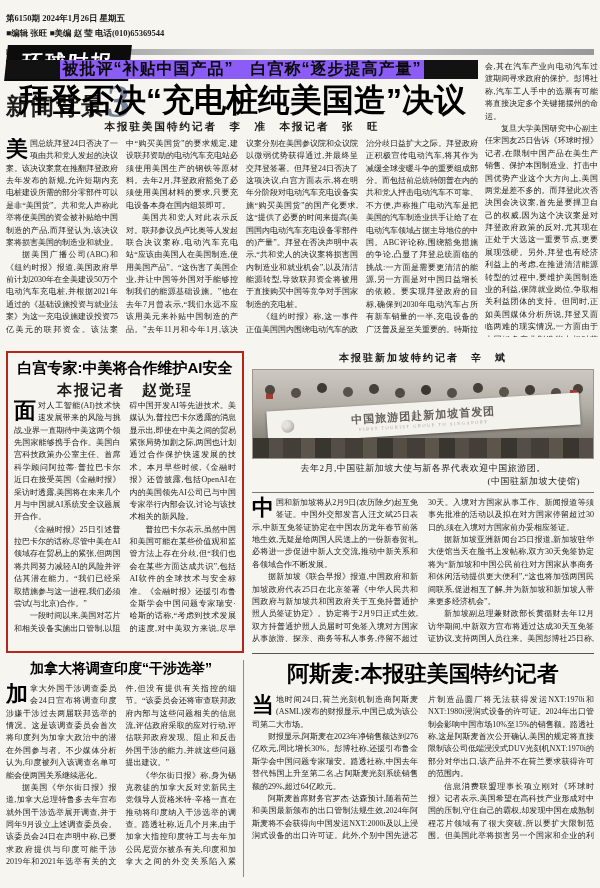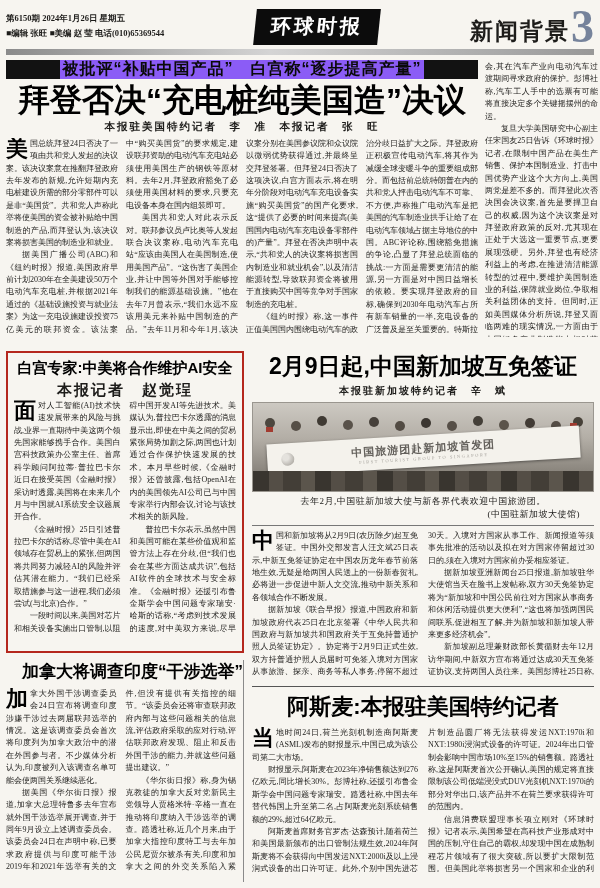--- a/index.html
+++ b/index.html
@@ -1,20 +1,20 @@
 <!DOCTYPE html>
 <html><head>
 <meta charset="utf-8">
 <style>
   html,body{margin:0;padding:0;background:#dddbd6;}
   .page{position:relative;width:600px;height:888px;margin:0 auto;background:#f7f5f0;
         box-sizing:border-box;padding:6px 6px 4px;overflow:hidden;
         font-family:"Liberation Serif","DejaVu Serif",serif;color:#1d1c1a;}
   
-  .masthead{display:flex;justify-content:space-between;align-items:flex-start;height:40px;}
+  .masthead{display:flex;justify-content:space-between;align-items:flex-start;height:40px;flex-direction:column;}
   .mast-left{font-size:8.5px;font-weight:bold;line-height:1.8;white-space:nowrap;padding-top:5px;}
   .logo{background:#0c0c0c;color:#fff;font-family:"Liberation Sans","DejaVu Sans",sans-serif;
         font-weight:900;font-size:20px;letter-spacing:3px;padding:4px 16px 5px;margin-top:3px;
         transform:skewX(-6deg);}
   .mast-right{display:flex;align-items:flex-end;padding-top:4px;}
   .section-title{font-size:23px;font-weight:900;letter-spacing:2px;line-height:1;}
   .page-number{font-size:46px;font-weight:700;line-height:.72;color:#76839b;margin-left:1px;}
   .mast-bar{height:6px;margin:3px 0 5px;background:linear-gradient(90deg,#8b8b8b,#d4d4d4 45%,#989898);}
   
   p{margin:0;text-indent:2em;}
@@ -40,21 +40,21 @@
   .left-zone{width:238px;flex:none;}
   .right-zone{flex:1;min-width:0;}
   
   .ai-box{border:2px solid #b5271d;box-sizing:border-box;height:302px;padding:4px 6px;background:#f7f5f0;}
   .ai-headline{font-family:"Liberation Sans","DejaVu Sans",sans-serif;font-weight:700;font-size:15px;
                text-align:center;color:#000;margin:2px 0 3px;white-space:nowrap;}
   .ai-byline{text-align:center;font-size:15px;font-weight:bold;letter-spacing:2px;}
   .cols2-ai{column-count:2;column-gap:9px;column-fill:auto;height:246px;overflow:hidden;}
   
   .canada{margin-top:7px;padding-right:7px;border-right:1px solid #8a8a8a;}
-  .canada-headline{font-family:"Liberation Sans","DejaVu Sans",sans-serif;font-weight:900;font-size:17px;
+  .canada-headline{font-family:"Liberation Sans","DejaVu Sans",sans-serif;font-weight:900;font-size:14px;
                    text-align:center;color:#000;margin:2px 16px 5px;white-space:nowrap;}
   .cols2-ca{column-count:2;column-gap:9px;column-fill:auto;height:194px;overflow:hidden;}
   
   .visa-headline{font-family:"Liberation Sans","DejaVu Sans",sans-serif;font-weight:900;font-size:23px;
                  text-align:center;color:#000;margin:0 0 2px;white-space:nowrap;}
   .visa-byline{text-align:center;font-size:10px;font-weight:bold;letter-spacing:2px;margin-bottom:4px;}
   .photo{position:relative;height:88px;border:1px solid #9a968f;overflow:hidden;
          background:linear-gradient(180deg,#cdc9c2 0%,#b3aea6 40%,#8d8880 75%,#716c64 100%);}
   .heads{position:absolute;top:15px;left:12px;width:10px;height:10px;border-radius:50%;background:#4c473f;
          box-shadow:26px 3px 0 #564f47,52px -2px 0 #3f3a33,78px 2px 0 #59524a,104px -1px 0 #46403a,
@@ -142,21 +142,20 @@
           <div>
               <p>据美国《华尔街日报》报道,加拿大总理特鲁多去年宣布就外国干涉选举展开调查,并于同年9月设立上述调查委员会。该委员会24日在声明中称,已要求政府提供与印度可能干涉2019年和2021年选举有关的文件,但没有提供有关指控的细节。“该委员会还将审查联邦政府内部与这些问题相关的信息流,评估政府采取的应对行动,评估联邦政府发现、阻止和反击外国干涉的能力,并就这些问题提出建议。”</p>
               <p>《华尔街日报》称,身为锡克教徒的加拿大反对党新民主党领导人贾格米特·辛格一直在推动将印度纳入干涉选举的调查。路透社称,近几个月来,由于加拿大指控印度特工与去年加公民尼贾尔被杀有关,印度和加拿大之间的外交关系陷入紧张。莫迪政府强烈否认与此有关。尼贾尔是一名锡克教领袖,2020年7月被印度政府列为恐怖分子。</p>
             </div>
         </div>
       </div>
     </div>
 
     <div class="right-zone">
       <div>
-        <div class="visa-headline">2月9日起,中国新加坡互免签证</div>
         <div class="visa-byline">本报驻新加坡特约记者　辛　斌</div>
 
         <div class="photo">
           <div class="heads"></div>
           <div class="flag l"></div>
           <div class="flag r"></div>
           <div class="banner">
             <div class="banner-logo"></div>
             <div class="banner-main">中国旅游团赴新加坡首发团</div>
             <div class="banner-sub">FIRST TOURIST GROUP TO SINGAPORE</div>

